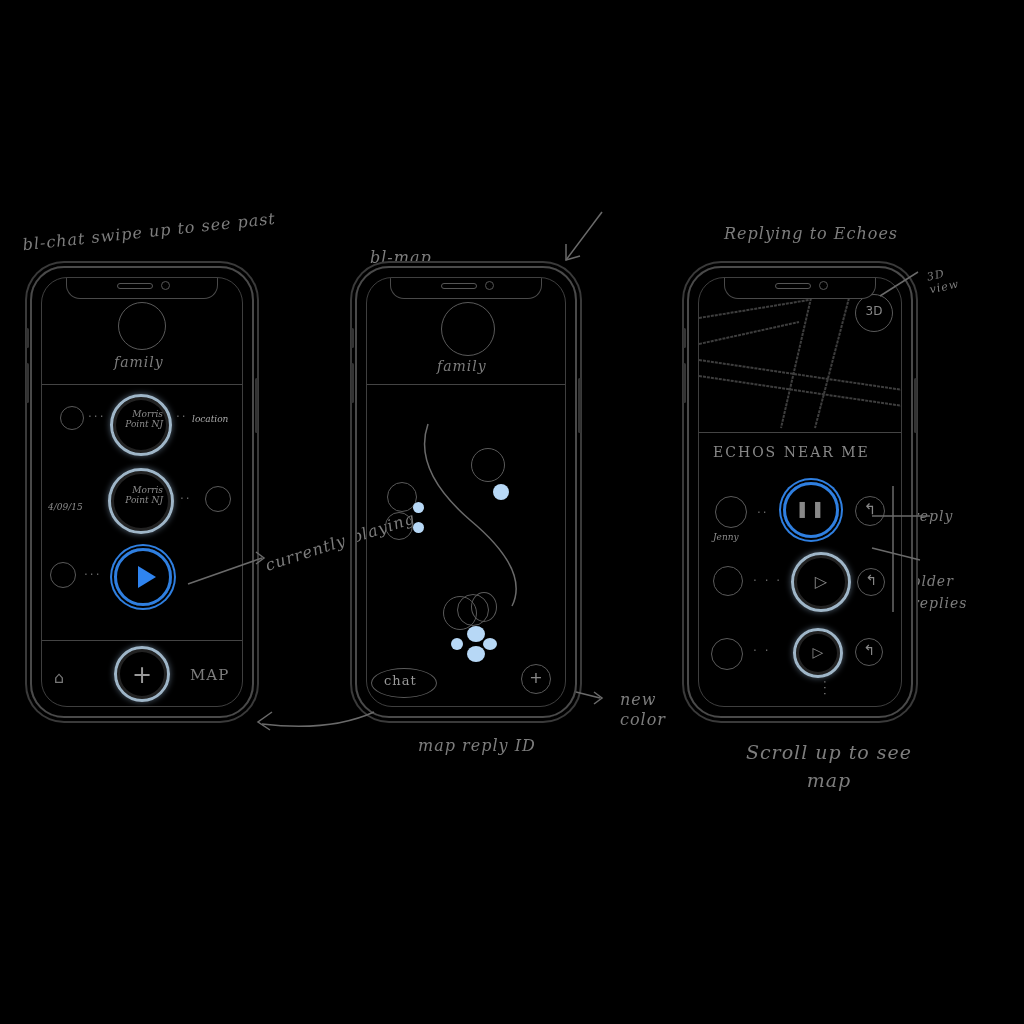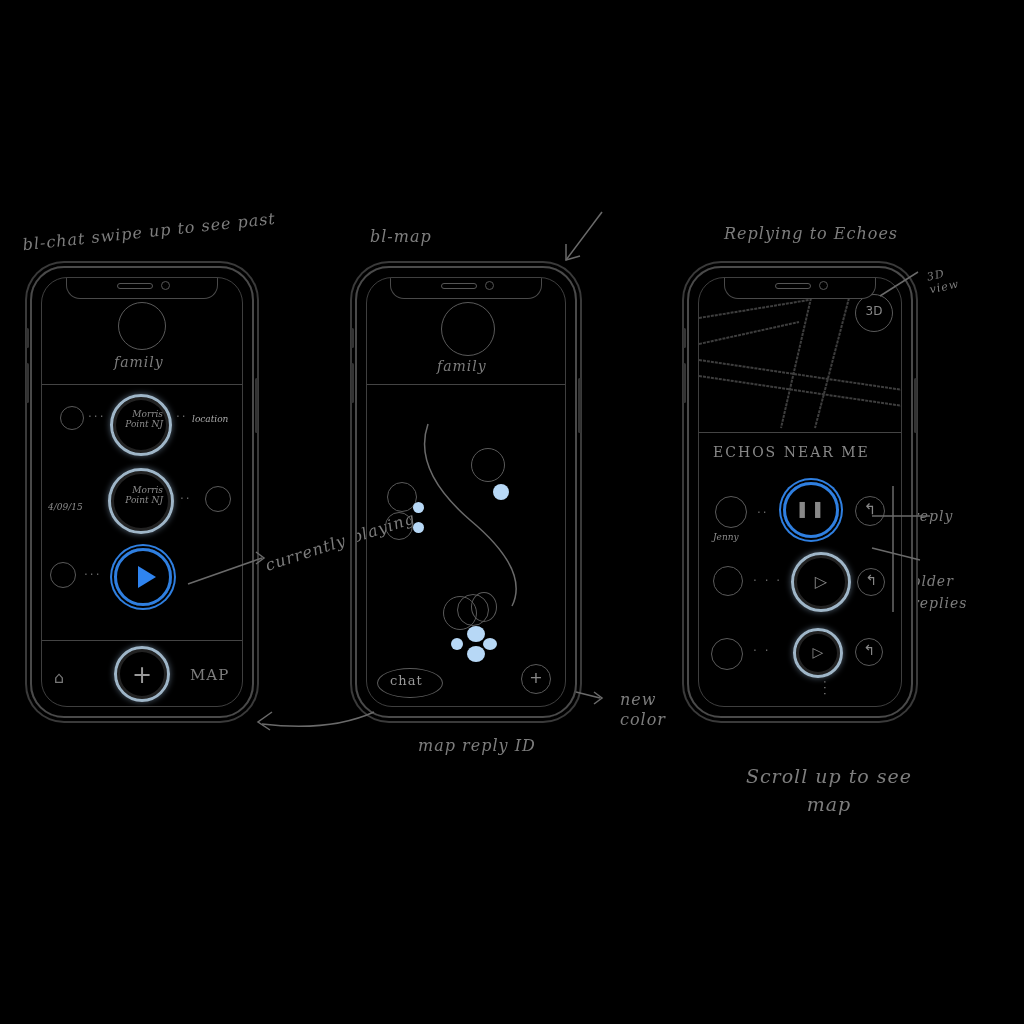--- a/index.html
+++ b/index.html
@@ -29,29 +29,29 @@
            font-size:9px; text-align:right; line-height:10px; }
   .blob { position:absolute; border-radius:50%; background:#b7d8f6; }
   .play-tri { width:0; height:0; border-top:11px solid transparent; border-bottom:11px solid transparent;
               border-left:18px solid #2f84f0; position:absolute; }
   svg.overlay { position:absolute; left:0; top:0; width:1024px; height:1024px; pointer-events:none; }
 </style>
 </head>
 <body>
 
 <div class="note" style="left:22px;top:222px;transform:rotate(-6deg);">bl-chat swipe up to see past</div>
-<div class="note" style="left:370px;top:227px;">bl-map</div>
+<div class="note" style="left:370px;top:248px;">bl-map</div>
 <div class="note" style="left:724px;top:224px;text-align:center;">Replying to Echoes</div>
 <div class="note" style="left:262px;top:532px;transform:rotate(-18deg);">currently playing</div>
 <div class="note" style="left:608px;top:690px;width:60px;white-space:normal;line-height:20px;margin-left:12px;">new color</div>
 <div class="note" style="left:418px;top:736px;">map reply ID</div>
 <div class="note small" style="left:928px;top:266px;width:44px;white-space:normal;transform:rotate(-12deg);">3D view</div>
 <div class="note" style="left:912px;top:508px;font-size:14px;">reply</div>
 <div class="note" style="left:912px;top:570px;width:50px;white-space:normal;font-size:14px;line-height:22px;">older replies</div>
-<div class="note" style="left:744px;top:738px;width:170px;white-space:normal;font-size:19px;line-height:28px;text-align:center;margin-top:24px;">Scroll up to see map</div>
+<div class="note" style="left:744px;top:738px;width:170px;white-space:normal;font-size:19px;line-height:28px;text-align:center;">Scroll up to see map</div>
 
 <div class="phone" style="left:30px;top:266px;width:220px;height:448px;">
   <div class="side-btn" style="left:-6px;top:60px;height:20px;"></div>
   <div class="side-btn" style="left:-6px;top:95px;height:40px;"></div>
   <div class="side-btn" style="right:-6px;top:110px;height:55px;"></div>
   <div class="screen">
     <div class="notch">
         <div class="speaker"></div>
         <div class="cam"></div>
       </div>
@@ -110,21 +110,21 @@
     <div class="blob" style="left:126px;top:206px;width:16px;height:16px;"></div>
 
     <div class="circle" style="left:76px;top:318px;width:34px;height:34px;"></div>
     <div class="circle" style="left:90px;top:316px;width:32px;height:32px;"></div>
     <div class="circle" style="left:104px;top:314px;width:26px;height:30px;"></div>
     <div class="blob" style="left:100px;top:348px;width:18px;height:16px;"></div>
     <div class="blob" style="left:84px;top:360px;width:12px;height:12px;"></div>
     <div class="blob" style="left:116px;top:360px;width:14px;height:12px;"></div>
     <div class="blob" style="left:100px;top:368px;width:18px;height:16px;"></div>
 
-    <div class="circle" style="left:10px;top:390px;width:66px;height:30px;border-radius:50%;">
+    <div class="circle" style="left:4px;top:390px;width:66px;height:30px;border-radius:50%;">
       <div class="note" style="left:12px;top:4px;font-size:13px;color:#999;font-style:normal;">chat</div>
     </div>
     <div class="circle" style="left:154px;top:386px;width:30px;height:30px;">
       <div style="position:absolute;left:0;right:0;top:3px;text-align:center;font-size:16px;color:#888;">+</div>
     </div>
   </div>
 </div>
 
 <div class="phone" style="left:687px;top:266px;width:222px;height:448px;">
   <div class="side-btn" style="left:-6px;top:60px;height:20px;"></div>

